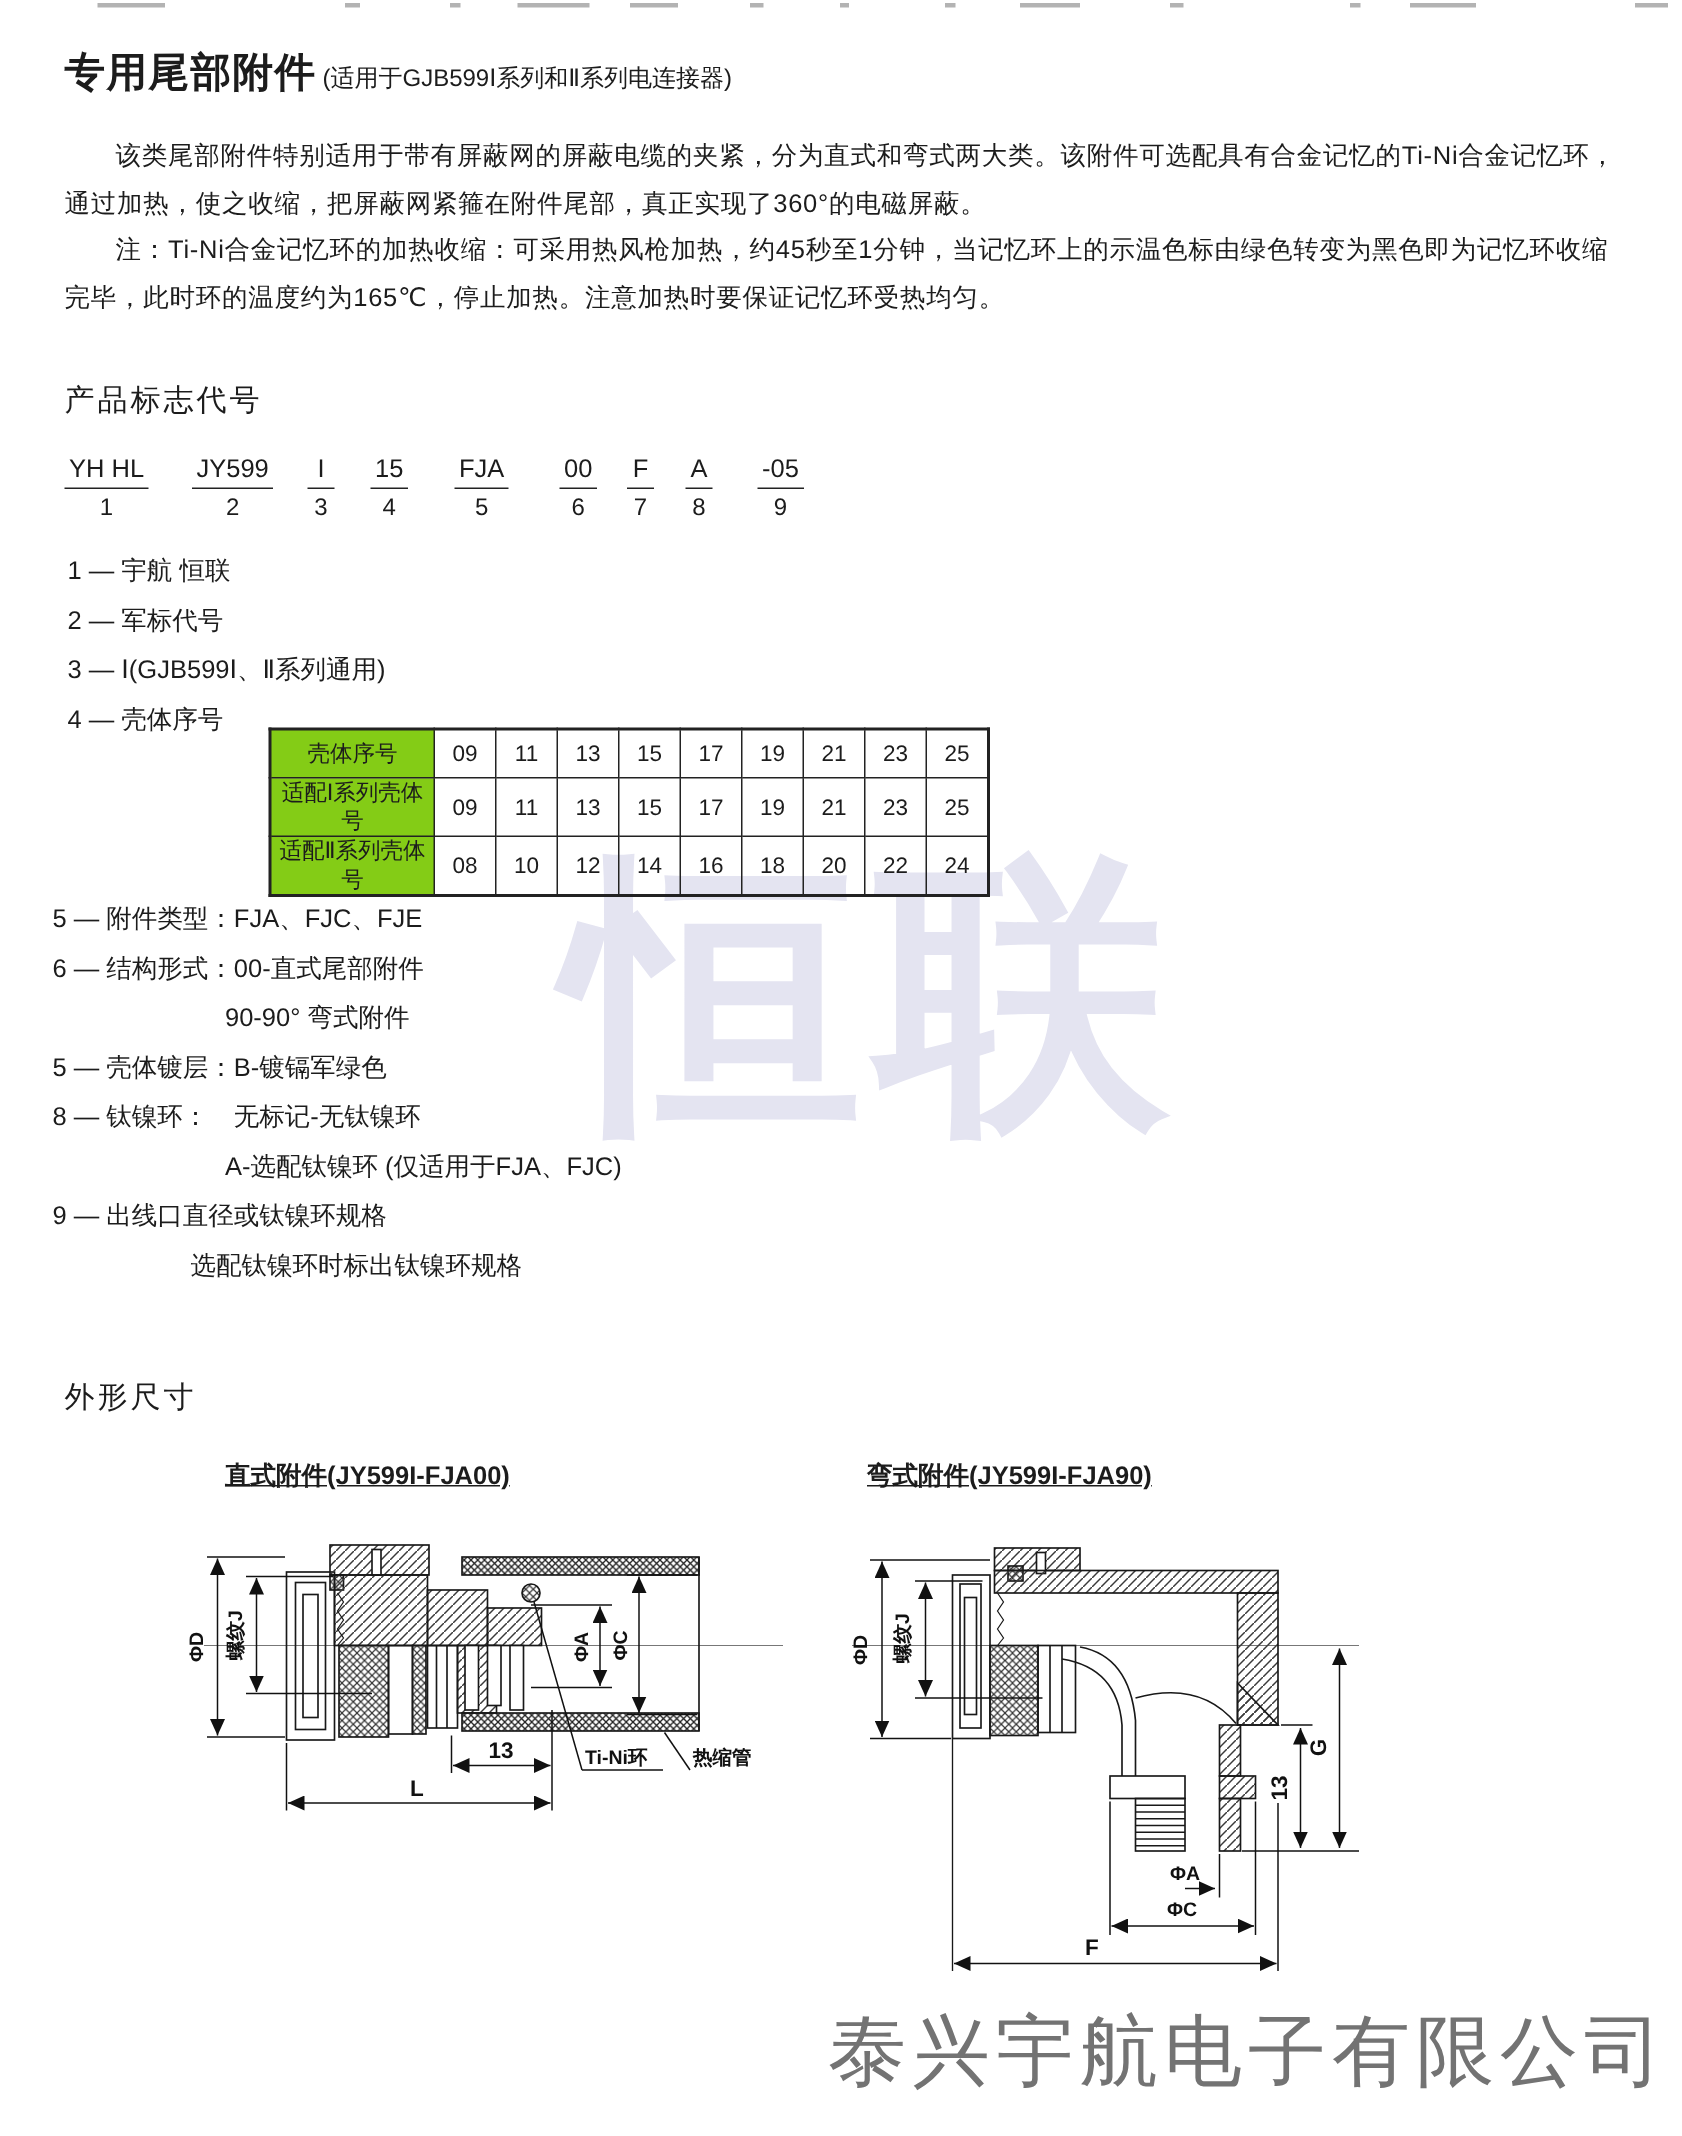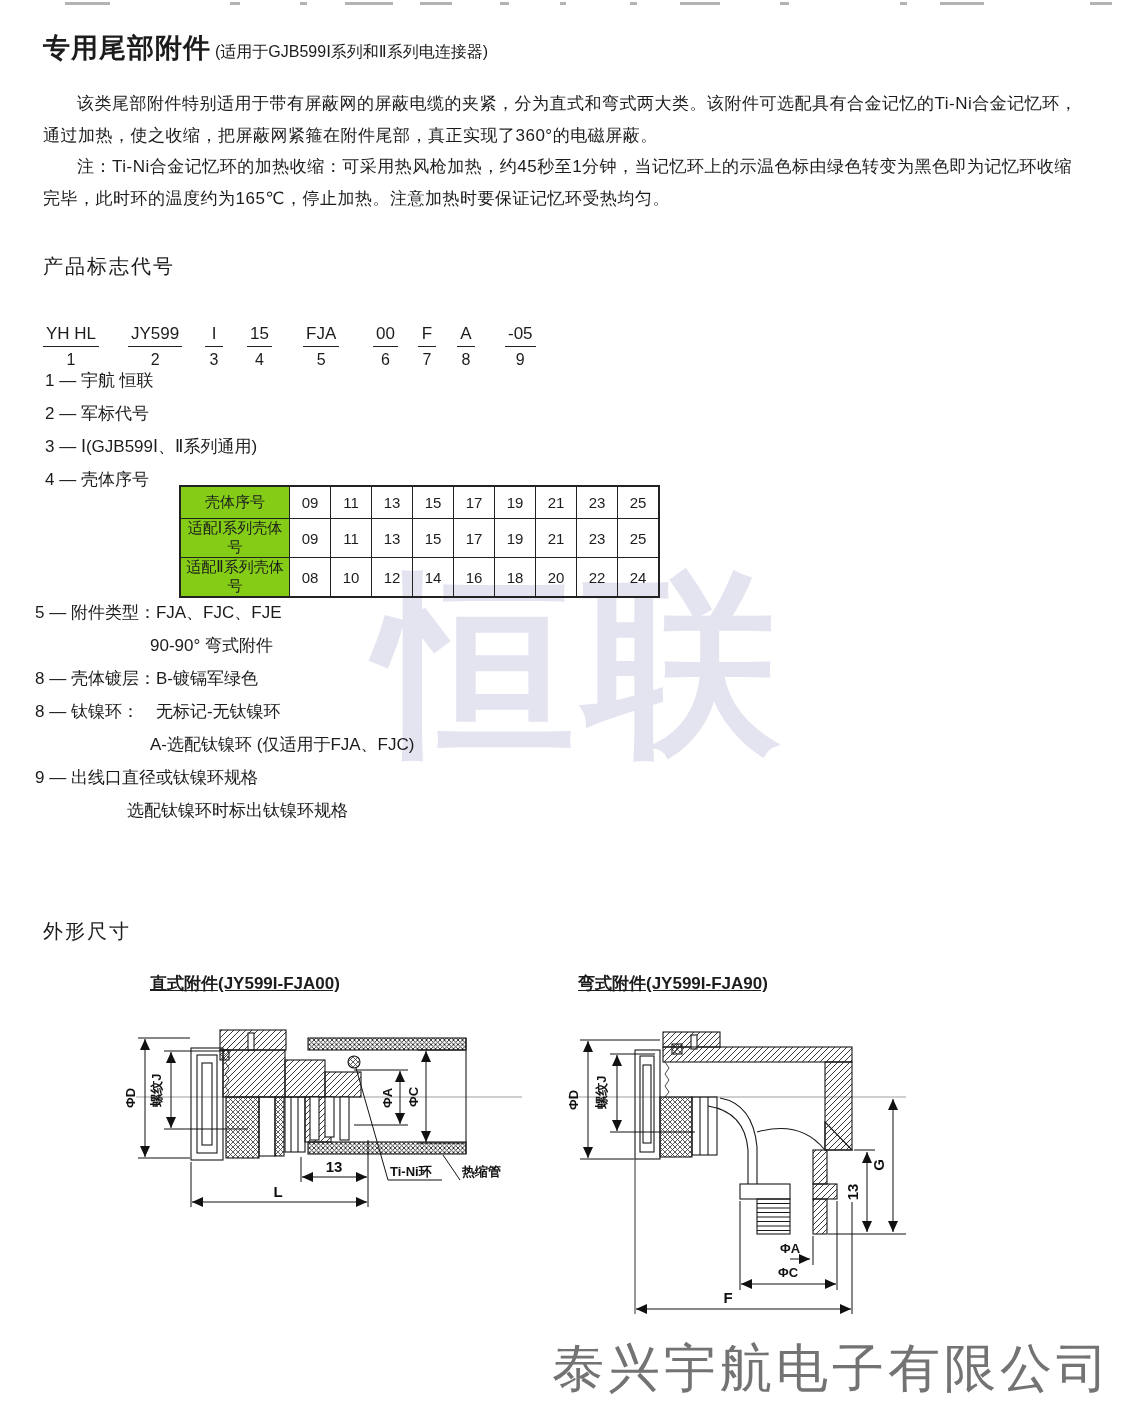--- a/index.html
+++ b/index.html
@@ -19,21 +19,21 @@
   
   .title-row{left:43px;top:30px;white-space:nowrap;}
   .title{font-size:27px;font-weight:bold;letter-spacing:1px;}
   .title-note{font-size:16px;margin-left:4px;}
   
   .paras{left:43px;top:88px;width:1040px;}
   .para{font-size:17px;line-height:31.5px;margin:0;text-indent:2em;letter-spacing:0.5px;}
   
   .h2{font-size:20px;letter-spacing:2px;font-weight:500;}
   
-  .codegrp{top:303px;text-align:center;margin-top:21px;}
+  .codegrp{top:303px;text-align:center;}
   .code{font-size:17px;display:inline-block;border-bottom:1.5px solid #222;
         padding:0 3px 2px 3px;min-width:12px;white-space:pre;}
   .codenum{font-size:16px;padding-top:4px;}
   
   .item-line{font-size:17px;height:33px;line-height:33px;white-space:pre;}
   .ind1{padding-left:115px;}
   .ind2{padding-left:92px;}
   
   .tbl{border-collapse:collapse;border:2px solid #222;font-size:15px;}
   .tbl td{border:1px solid #222;height:31px;text-align:center;padding:0 2px;width:36px;}
@@ -163,22 +163,23 @@
         <td>18</td>
         <td>20</td>
         <td>22</td>
         <td>24</td>
       </tr>
     </tbody>
       </table>
 
     <div class="abs" style="left:35px;top:596px">
       <div class="item-line">5 — 附件类型：FJA、FJC、FJE</div>
+      <div class="item-line">6 — 结构形式：00-直式尾部附件</div>
       <div class="item-line ind1">90-90° 弯式附件</div>
-      <div class="item-line">8 — 壳体镀层：B-镀镉军绿色</div>
+      <div class="item-line">5 — 壳体镀层：B-镀镉军绿色</div>
       <div class="item-line">8 — 钛镍环：　无标记-无钛镍环</div>
       <div class="item-line ind1">A-选配钛镍环 (仅适用于FJA、FJC)</div>
       <div class="item-line">9 — 出线口直径或钛镍环规格</div>
       <div class="item-line ind2">选配钛镍环时标出钛镍环规格</div>
     </div>
 
     <div class="abs h2" style="left:43px;top:918px">外形尺寸</div>
 
     <div class="abs draw-title" style="left:150px;top:972px">直式附件(JY599I-FJA00)</div>
     <div class="abs draw-title" style="left:578px;top:972px">弯式附件(JY599I-FJA90)</div>

